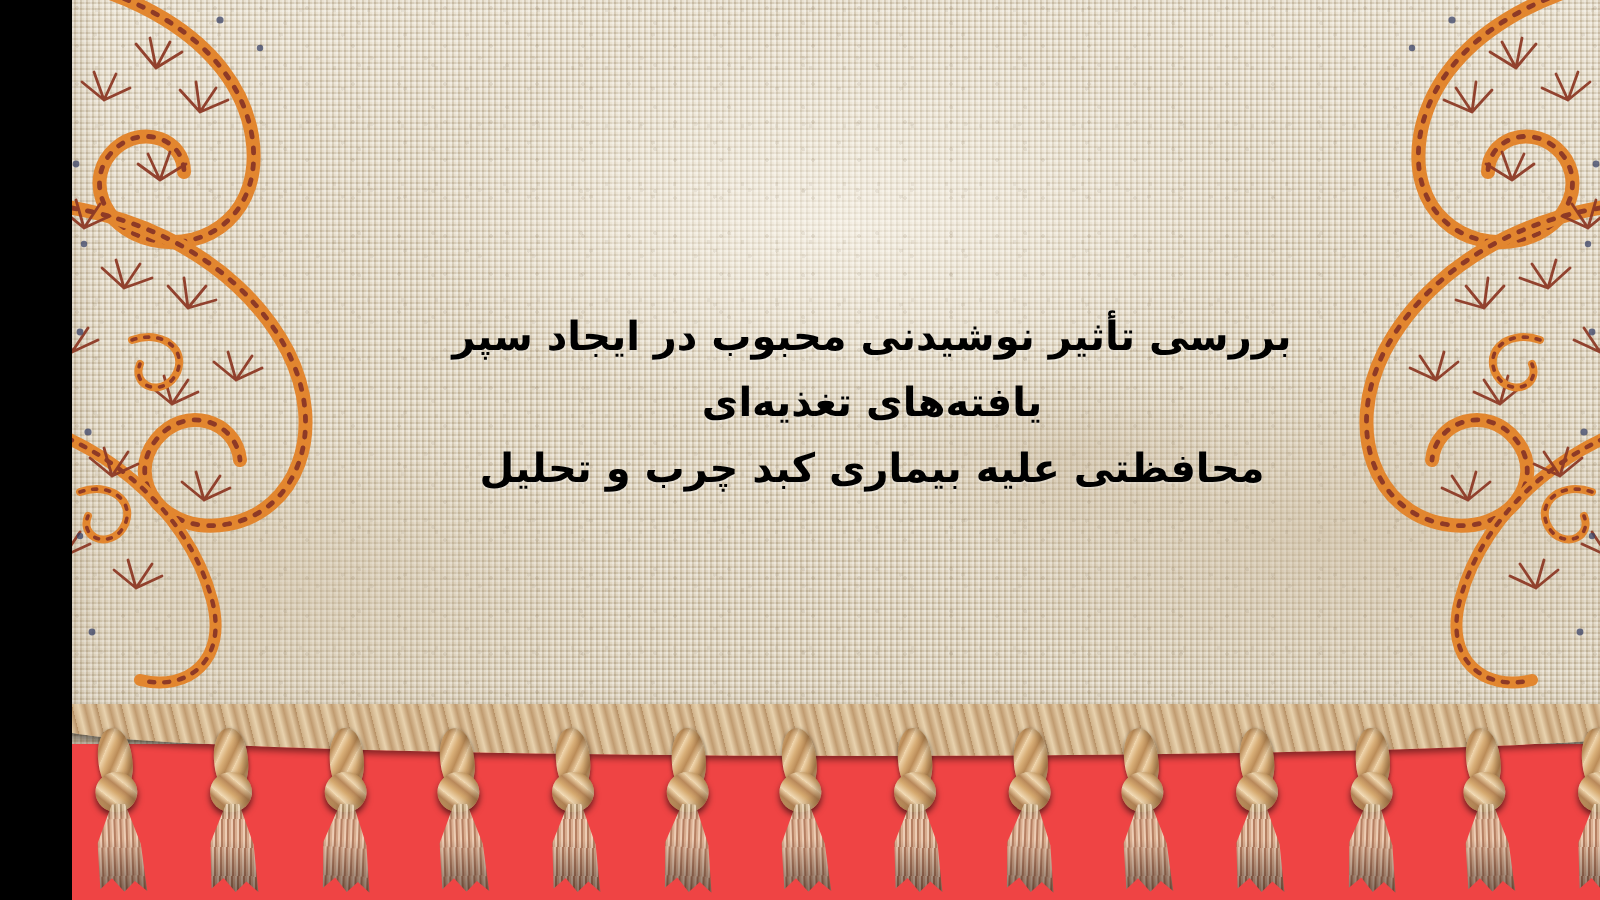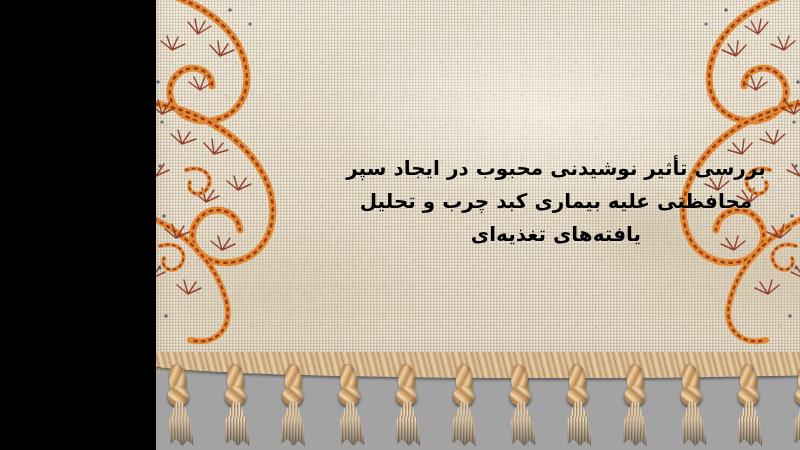--- a/index.html
+++ b/index.html
@@ -3,24 +3,24 @@
 <meta charset="utf-8">
 <title>Pateh Title Card</title>
 <style>
   html, body {
     margin: 0;
     padding: 0;
     background: #000;
   }
   #stage {
     position: relative;
-    width: 644px;
+    width: 764px;
     height: 450px;
     overflow: hidden;
-    background: #a3a3a3;
+    background: #ef4444;
     font-family: "DejaVu Sans", sans-serif;
   }
 
   
   .cloth {
     position: absolute;
     left: 0; top: 0;
     width: 800px;
     height: 372px;
     background-color: #ded3bc;
@@ -358,17 +358,17 @@
       </div>
       <div class="tassel" style="left: 747px; transform: rotate(0deg);">
         <div class="knot"></div>
         <div class="knot2"></div>
         <div class="skirt"></div>
       </div>
     </div>
 
   <div class="title-block">
     <span class="title-line">بررسی تأثیر نوشیدنی محبوب در ایجاد سپر</span>
+    <span class="title-line">یافته‌های تغذیه‌ای</span>
     <span class="title-line">محافظتی علیه بیماری کبد چرب و تحلیل</span>
-    <span class="title-line">یافته‌های تغذیه‌ای</span>
   </div>
 
 </div>
 
 </body></html>

